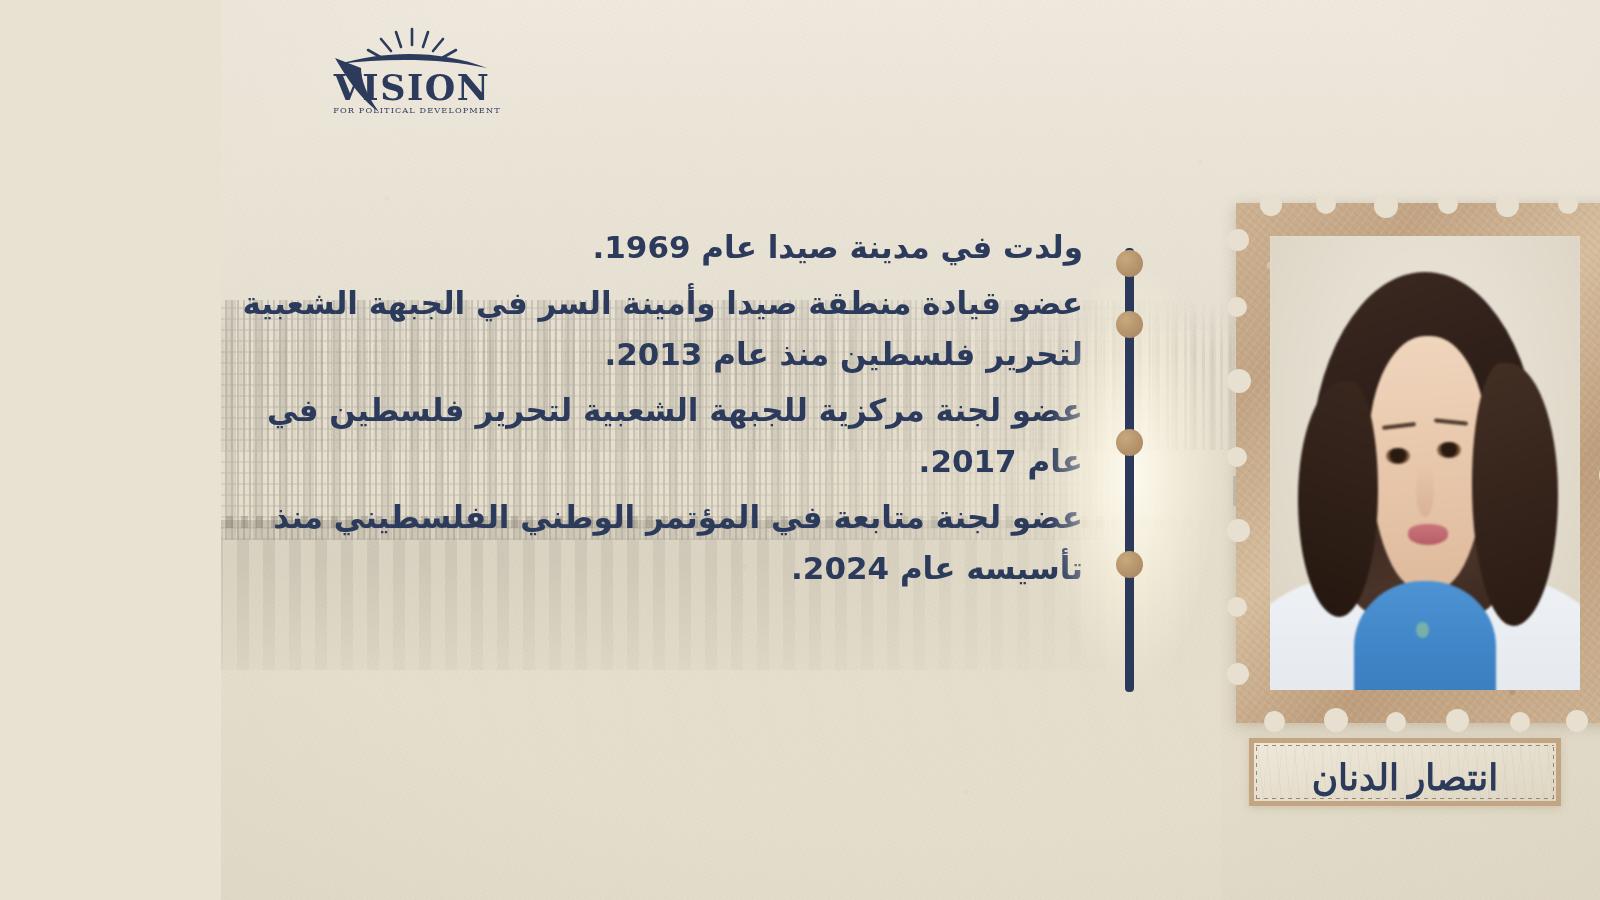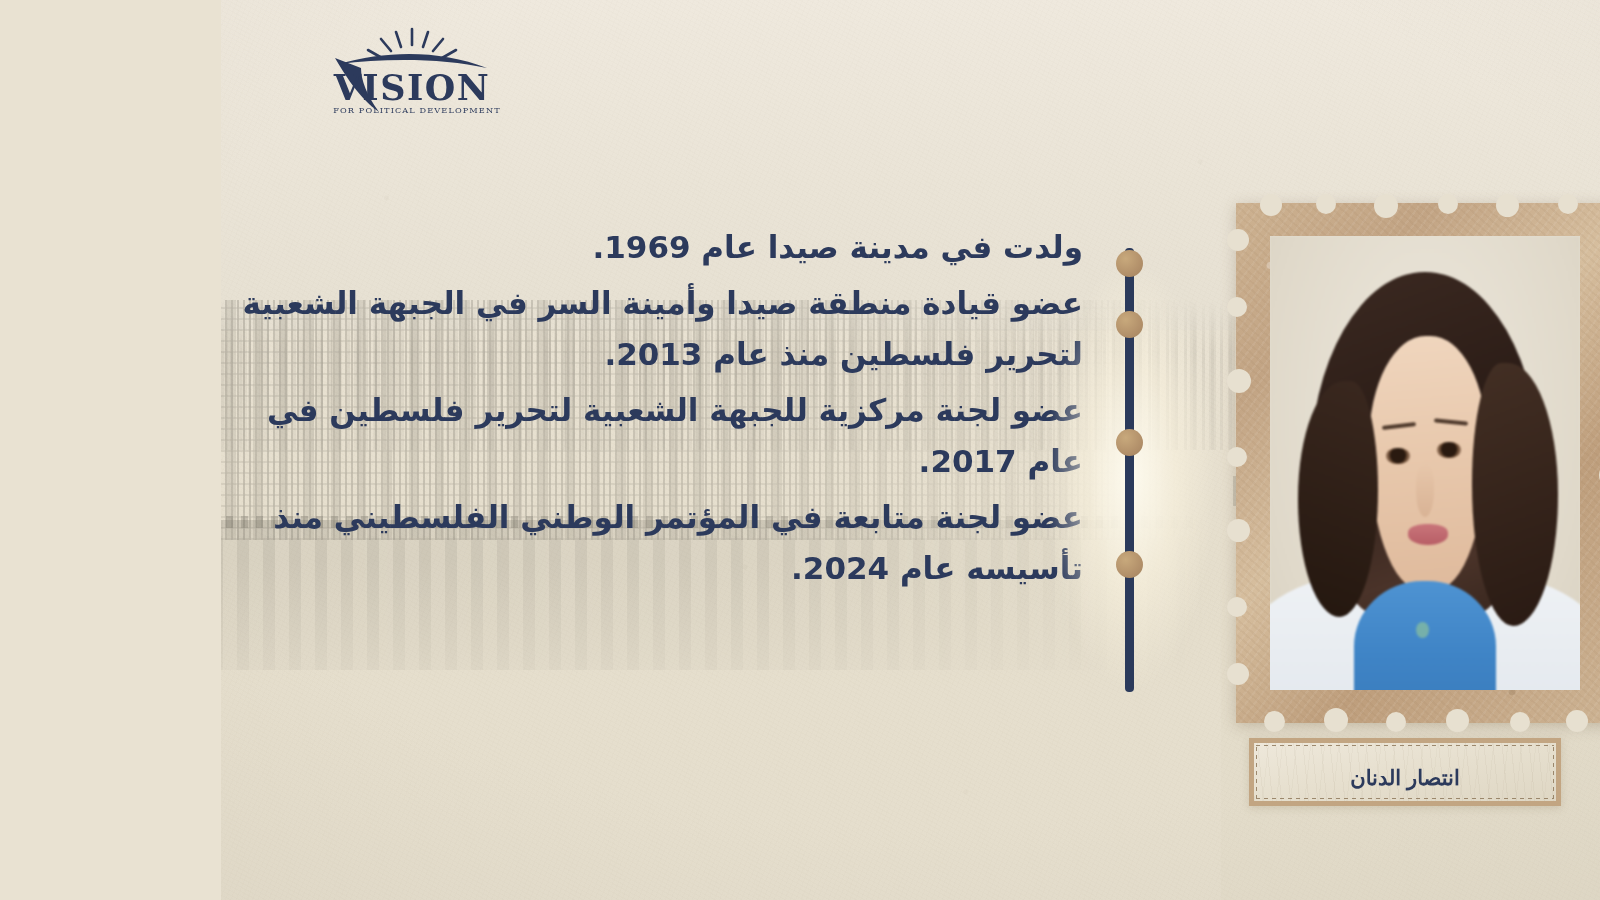--- a/index.html
+++ b/index.html
@@ -256,23 +256,23 @@
     opacity:.8;
   }
   .plaque-texture{
     position:absolute;inset:5px;pointer-events:none;opacity:.35;
     background:
       repeating-linear-gradient(84deg, rgba(160,146,122,.25) 0 1px, rgba(0,0,0,0) 1px 9px),
       repeating-linear-gradient(96deg, rgba(160,146,122,.18) 0 1px, rgba(0,0,0,0) 1px 14px);
   }
   .plaque-name{
     position:relative;z-index:2;
-    color:#2C3A5C;font-weight:700;font-size:21px;letter-spacing:.4px;
+    color:#2C3A5C;font-weight:700;font-size:36px;letter-spacing:.4px;
     direction:rtl;
-    font-family:Liberation Sans, sans-serif;
+    font-family:Liberation Serif, serif;
     margin-top:12px;
   }
 </style>
 </head>
 <body>
 
 <div class="stage">
 
   <div class="bg-base"></div>
   <div class="bg-sky"></div>

